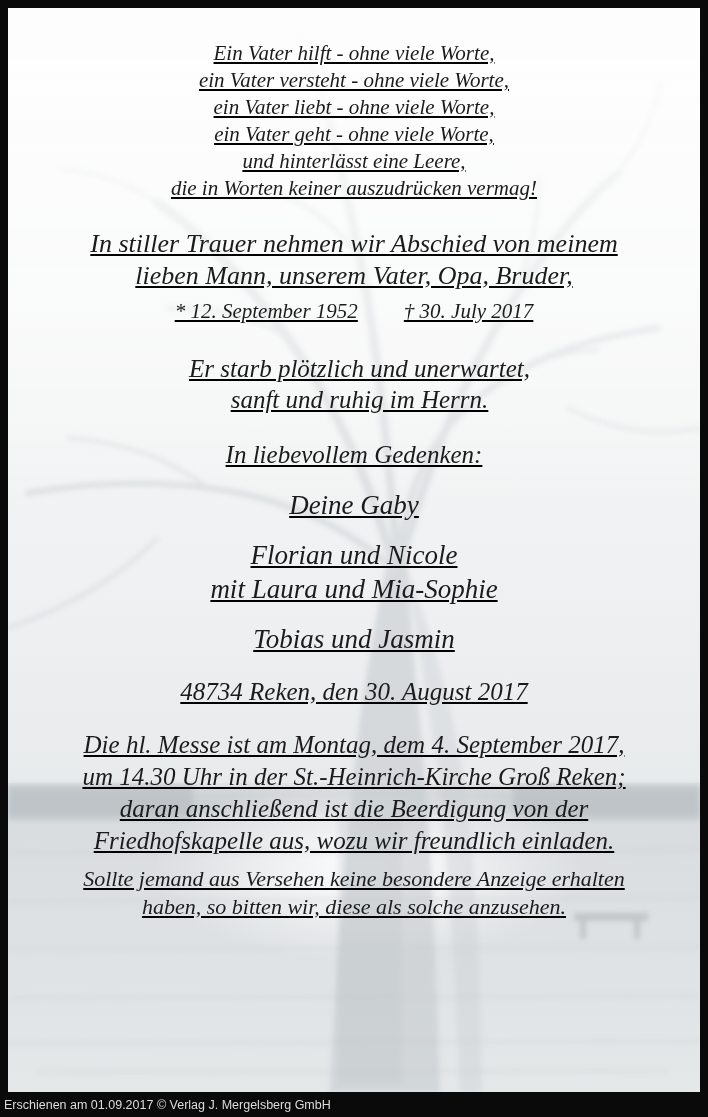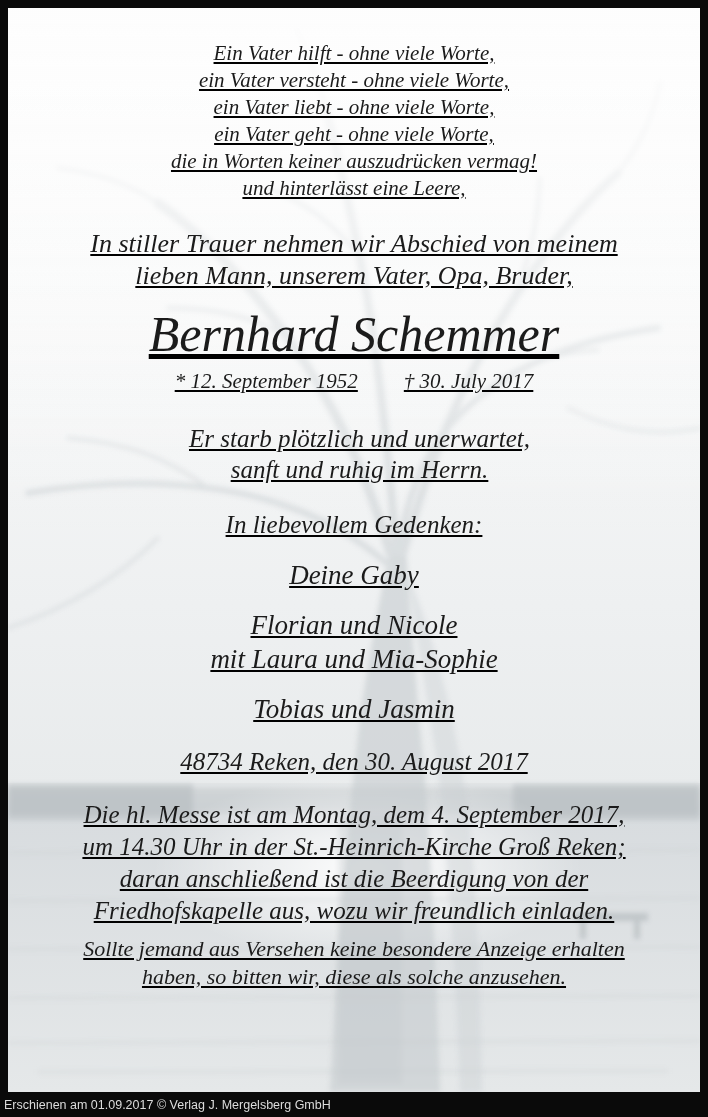--- a/index.html
+++ b/index.html
@@ -142,30 +142,29 @@
       <rect x="0" y="0" width="692" height="520" fill="url(#fadeg)"></rect>
     </svg>
 
     <div class="content">
 
       <div>
         <div class="poem-line">Ein Vater hilft - ohne viele Worte,</div>
         <div class="poem-line">ein Vater versteht - ohne viele Worte,</div>
         <div class="poem-line">ein Vater liebt - ohne viele Worte,</div>
         <div class="poem-line">ein Vater geht - ohne viele Worte,</div>
+        <div class="poem-line">und hinterlässt eine Leere,</div>
         <div class="poem-line">die in Worten keiner auszudrücken vermag!</div>
-        <div class="poem-line">und hinterlässt eine Leere,</div>
       </div>
 
       <div class="intro">
         <div class="intro-line">In stiller Trauer nehmen wir Abschied von meinem</div>
         <div class="intro-line">lieben Mann, unserem Vater, Opa, Bruder,</div>
       </div>
 
-      <div class="deceased-name">Bernhard Schemmer</div>
 
       <div class="dates-row">
         <span>* 12. September 1952</span>
         <span>† 30. July 2017</span>
       </div>
 
       <div class="passing">
         <div class="passing-line">Er starb plötzlich und unerwartet,</div>
         <div class="passing-line">sanft und ruhig im Herrn.</div>
       </div>

